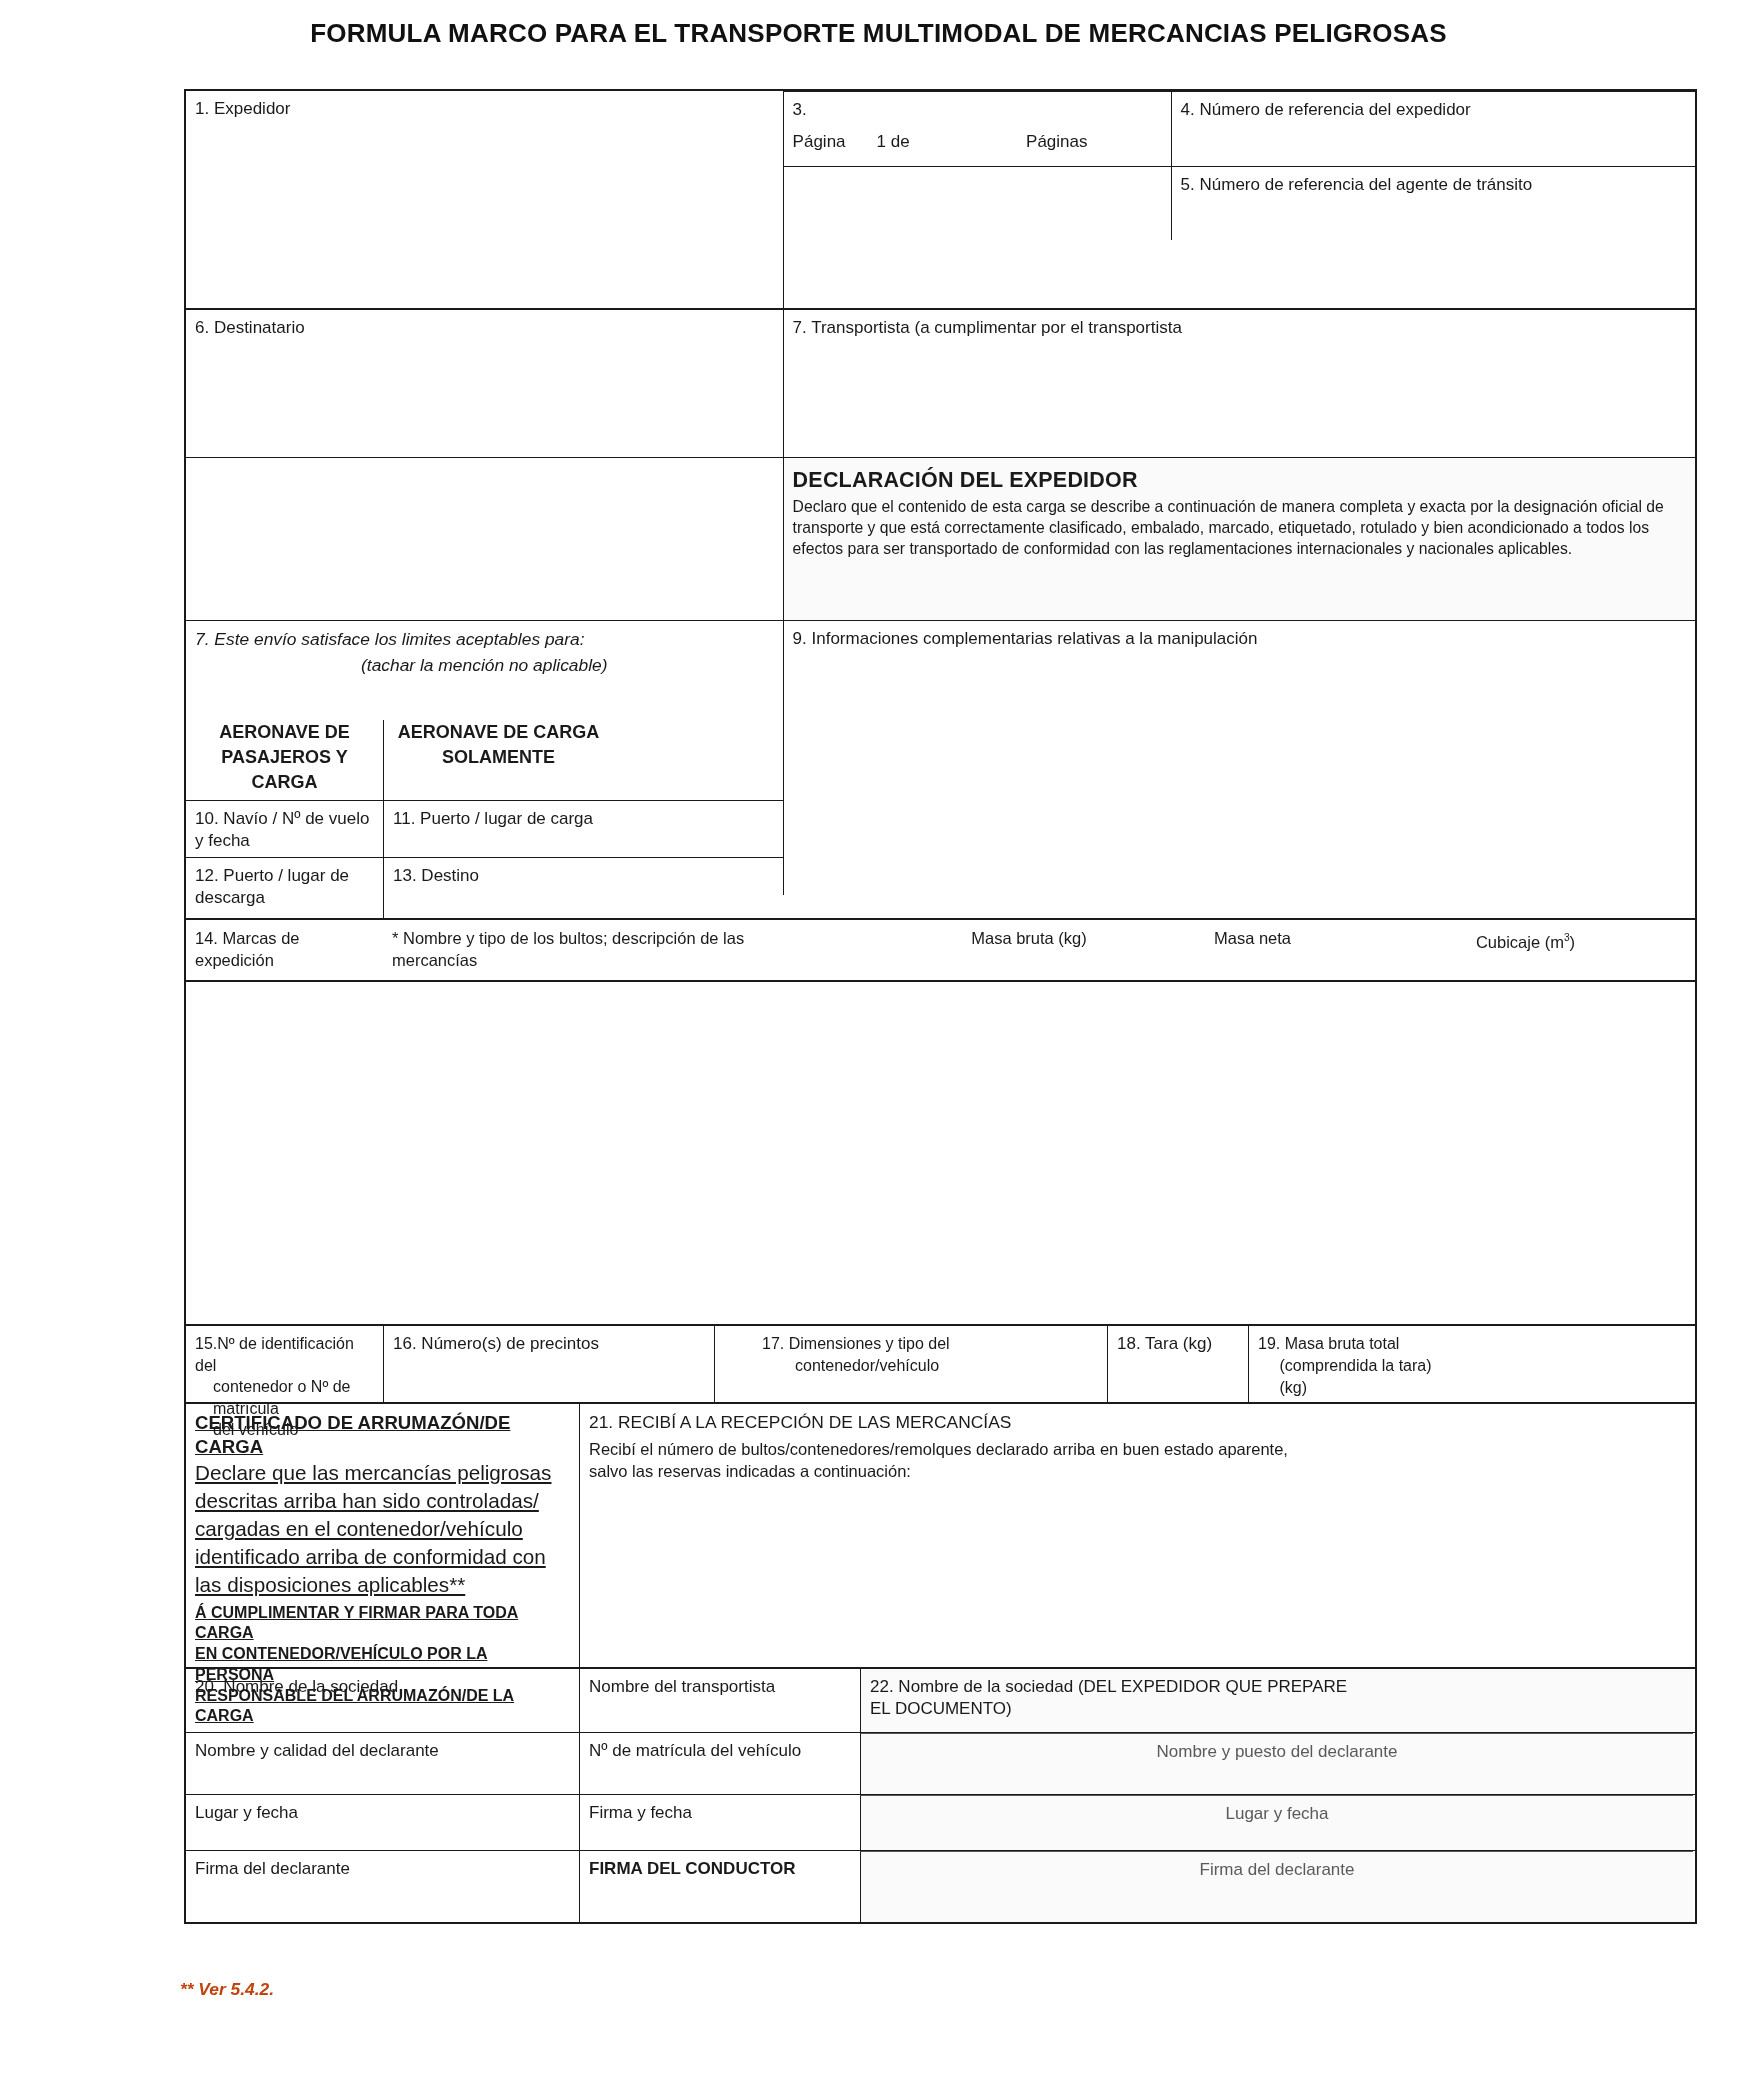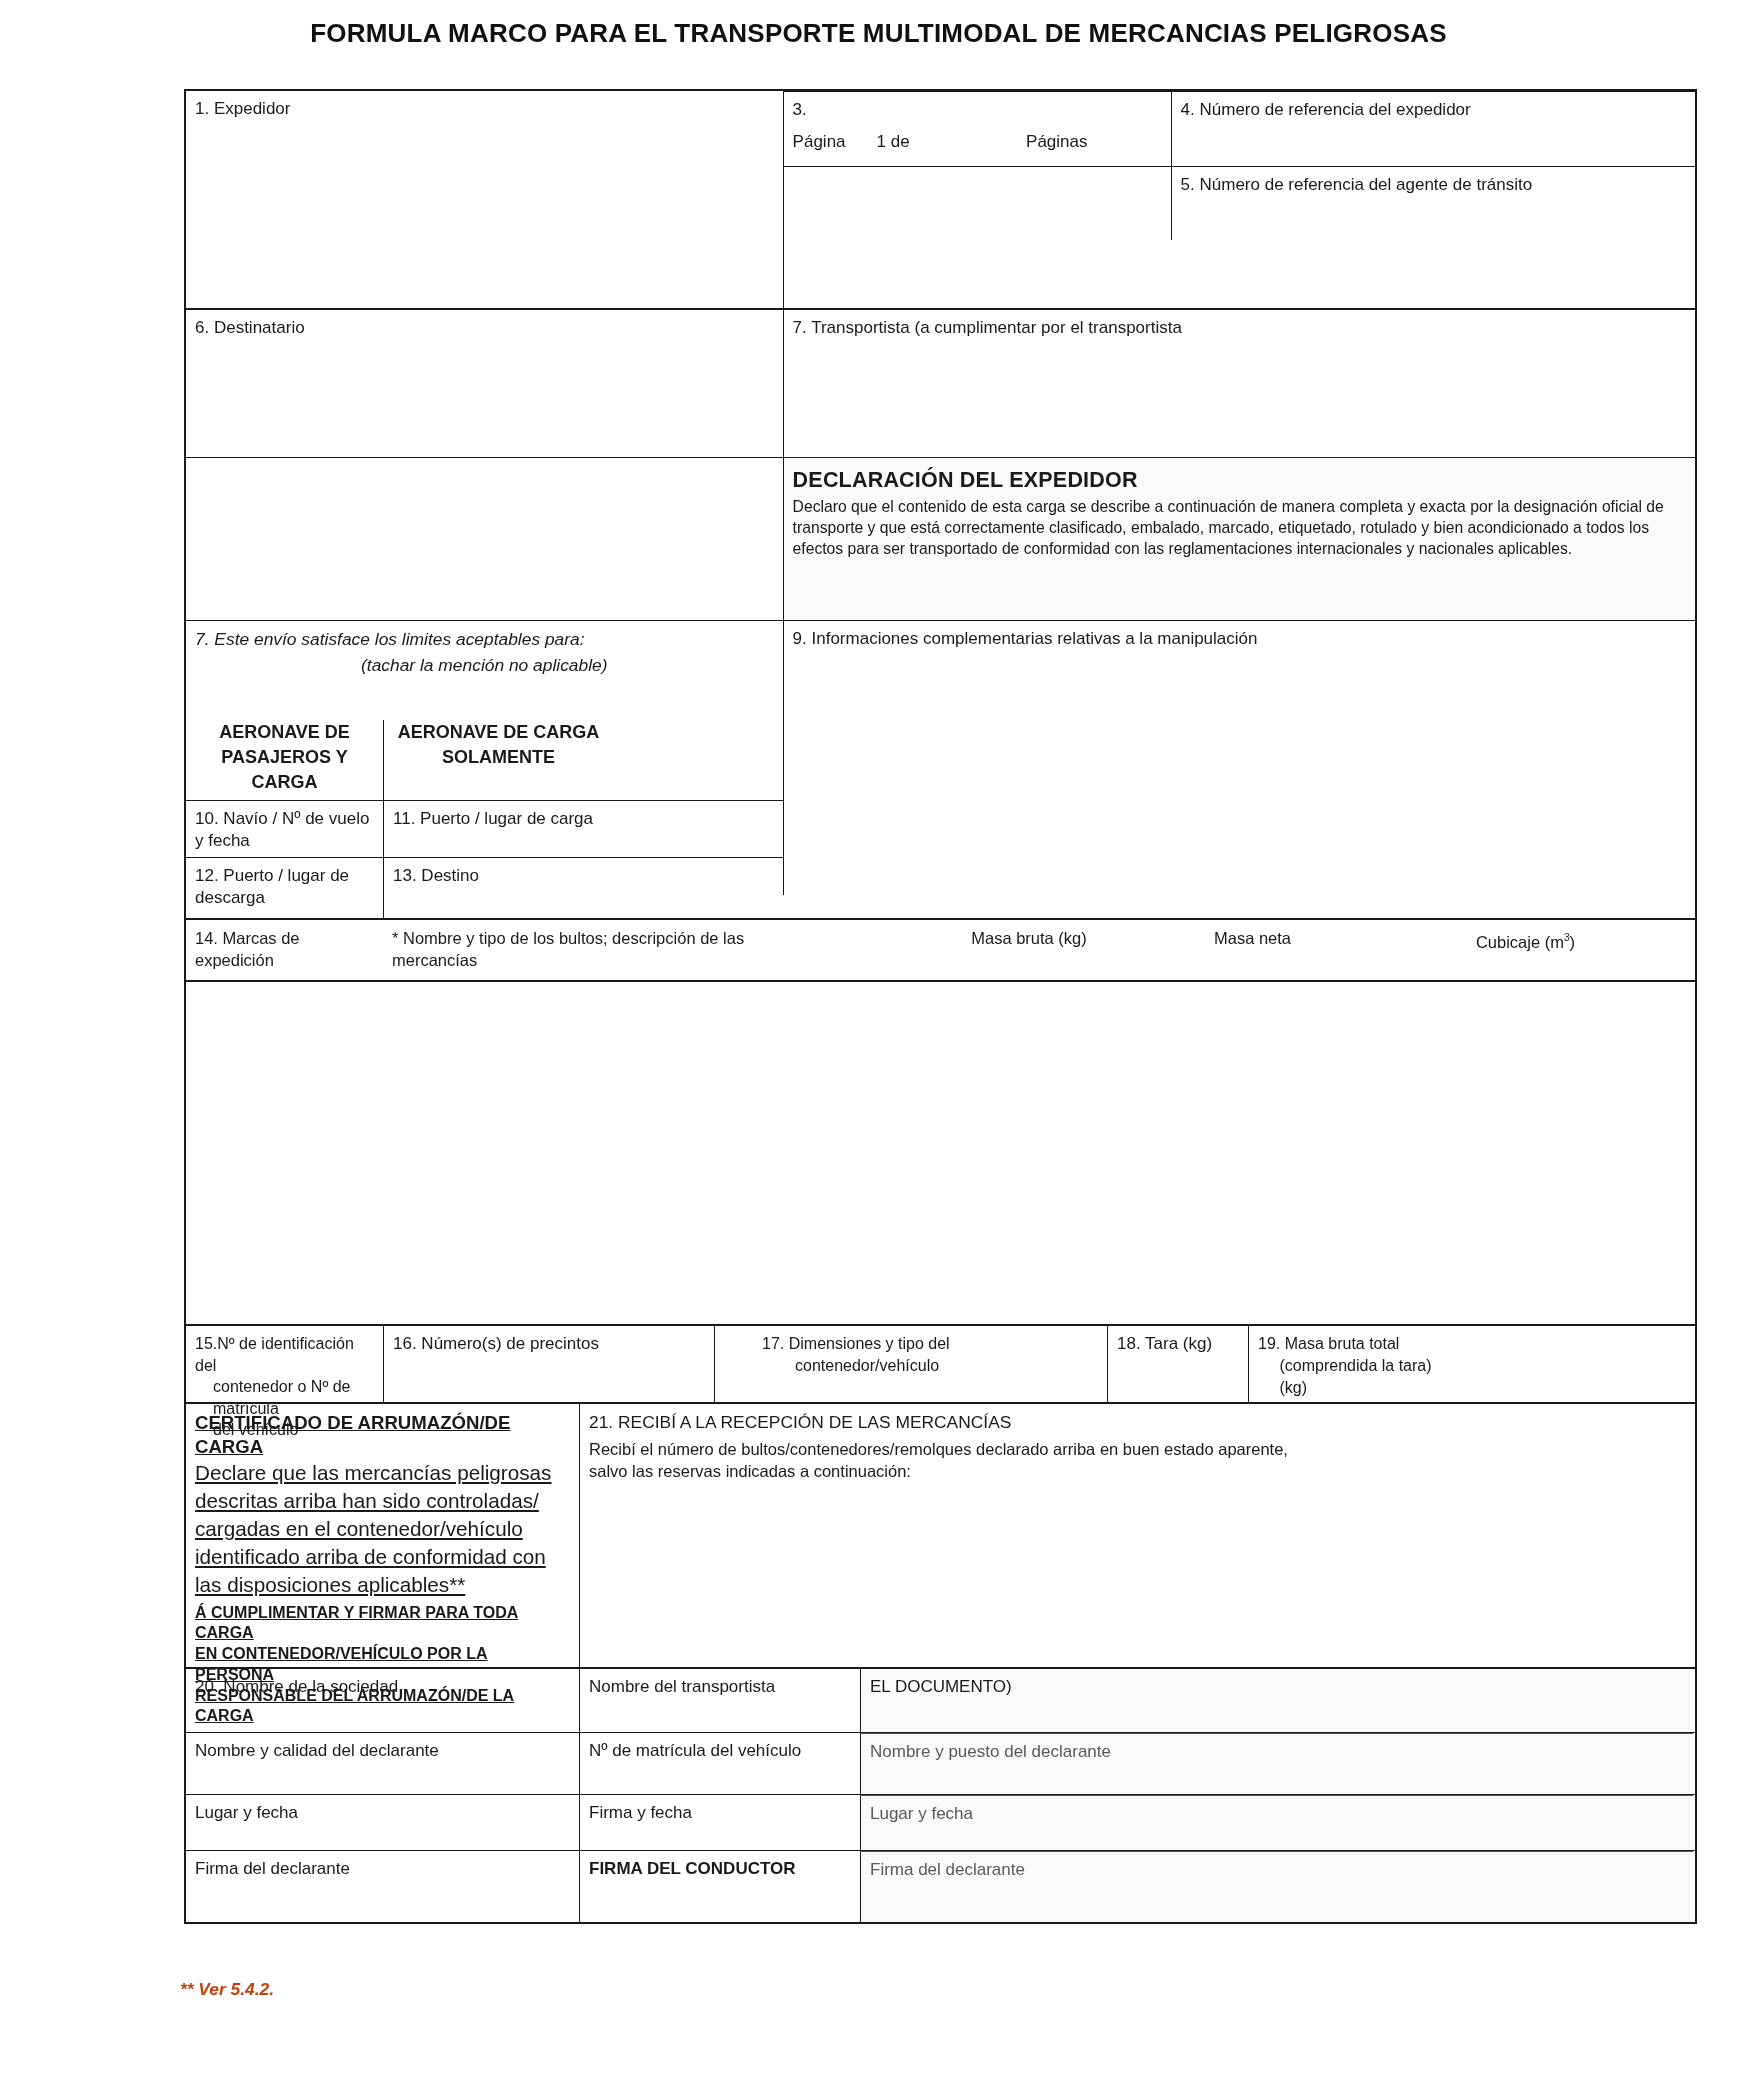--- a/index.html
+++ b/index.html
@@ -59,21 +59,21 @@
   .cell {
     box-sizing: border-box;
     padding: 7.4px 9px 5px 9px;
     font-size: 17px;
     line-height: 22px;
     position: relative;
   }
   .bl { border-left: 1.7px solid #1a1a1a; }
   .bt { border-top: 1.7px solid #1a1a1a; }
   .thick-t { border-top: 2.5px solid #1a1a1a; }
-  .thin-t { border-top: 1.2px solid #555; }
+  .thin-t { border-top: 1.2px solid #555; text-align: center; }
   .shade { background: #fafafa; }
   .nopad { padding: 0; }
 
   .col-left  { width: 597px; }
   .col-right { width: 913px; }
 
   
   .sub-left  { width: 387px; }
   .sub-right { width: 524px; }
 
@@ -312,20 +312,21 @@
   </div>
 
   <div class="row thick-t">
     <div class="cell b-left" style="height:63px;">
       <span>20. Nombre de la sociedad</span>
     </div>
     <div class="cell b-mid bl" style="height:63px;">
       <span>Nombre del transportista</span>
     </div>
     <div class="cell b-right bl shade" style="height:63px;">
+      <div>22. Nombre de la sociedad (DEL EXPEDIDOR QUE PREPARE</div>
       <div>EL DOCUMENTO)</div>
     </div>
   </div>
 
   <div class="row bt">
     <div class="cell b-left" style="height:61px;">
       <span>Nombre y calidad del declarante</span>
     </div>
     <div class="cell b-mid bl" style="height:61px;">
       <span>Nº de matrícula del vehículo</span>

